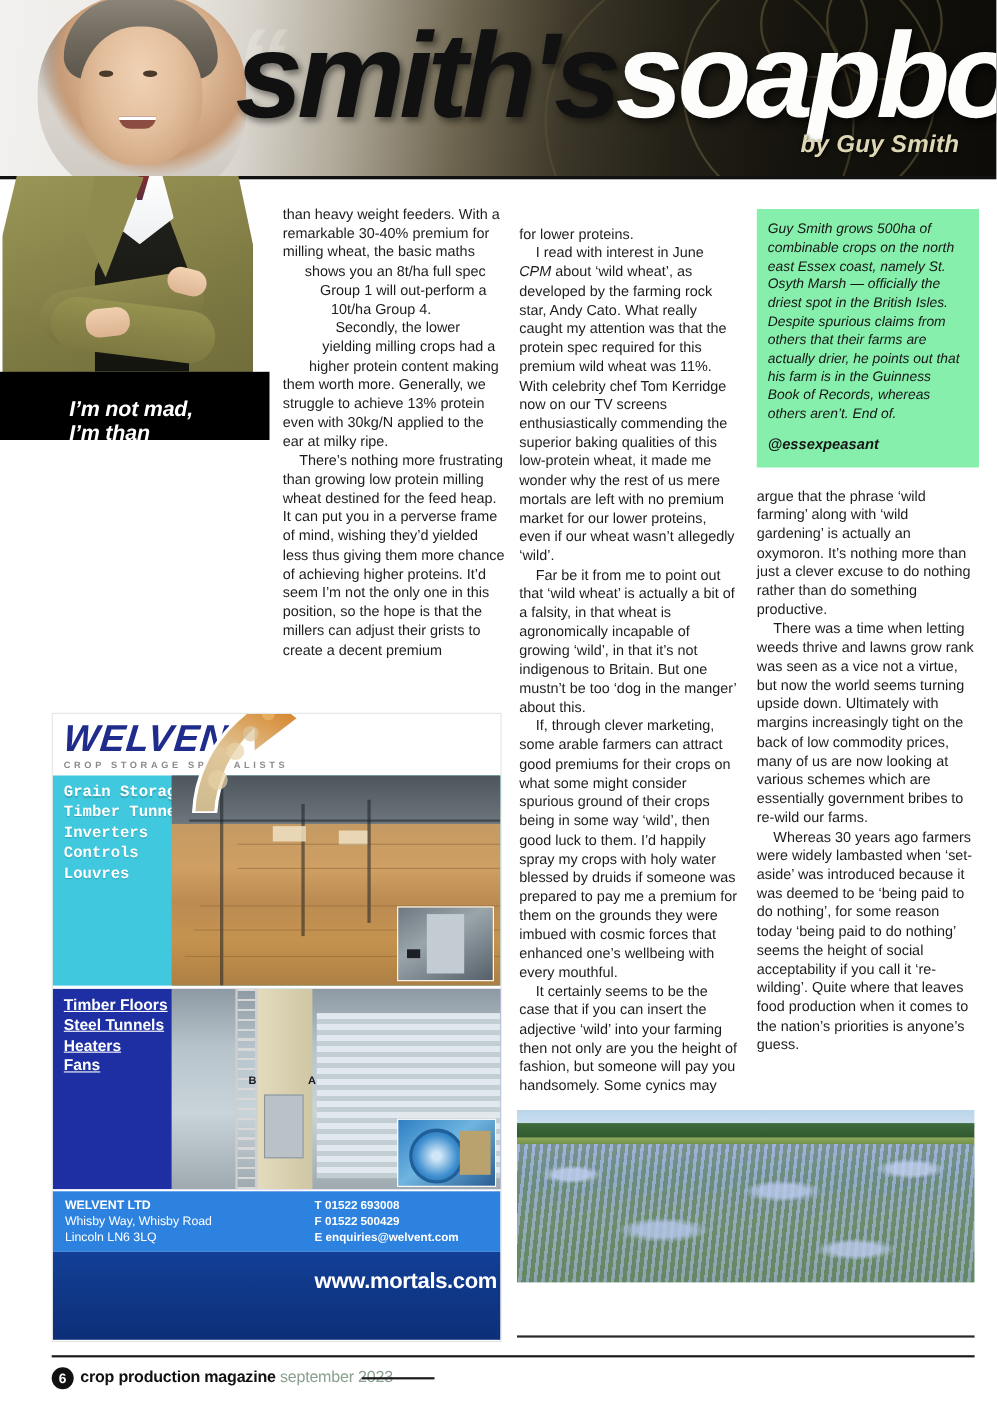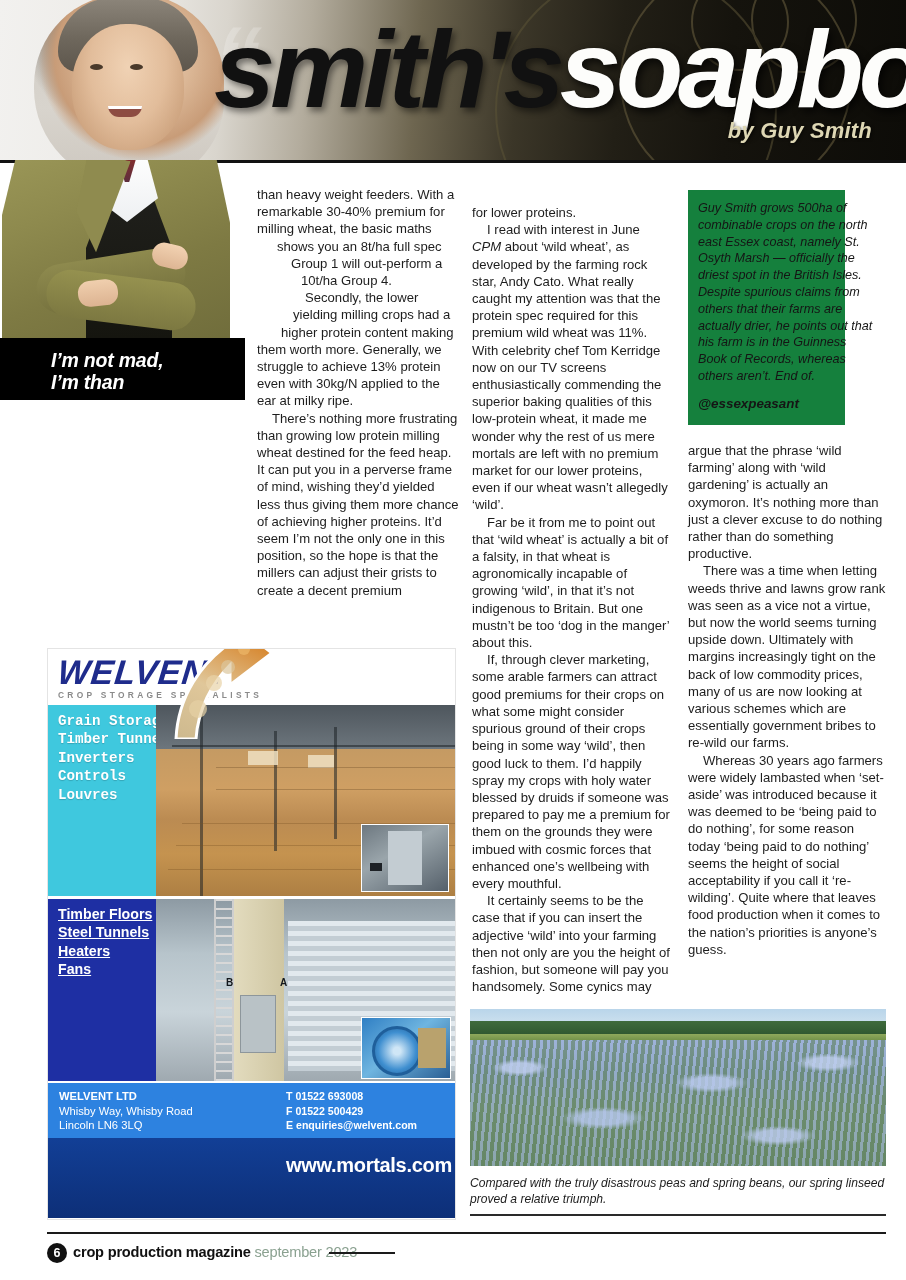--- a/index.html
+++ b/index.html
@@ -120,21 +120,21 @@
     background:linear-gradient(180deg,#f2d2b2,#ddb593);border-radius:12px;
     transform:rotate(14deg);
   }
 
   
   .headline{
     position:absolute;left:0;top:338px;width:245px;height:62px;
     background:#000;
   }
   .headline h1{
-    margin:4px;position:absolute;left:47px;top:8px;
+    margin:16px;position:absolute;left:47px;top:8px;
     color:#fff;font-size:19.5px;line-height:21.5px;
     font-style:italic;font-weight:700;letter-spacing:-.2px;
   }
 
   
   .col{
     position:absolute;
     font-size:13.1px;line-height:17.2px;color:#1d1d1d;
     text-align:left;
   }
@@ -153,22 +153,22 @@
   
   #col2 .ind1{text-indent:0;padding-left:20px;}
   #col2 .ind2{text-indent:0;padding-left:34px;}
   #col2 .ind3{text-indent:0;padding-left:44px;}
   #col2 .ind4{text-indent:0;padding-left:48px;}
   #col2 .ind5{text-indent:0;padding-left:36px;}
   #col2 .ind6{text-indent:0;padding-left:24px;}
 
   
   .biobox{
-    position:absolute;left:688px;top:190px;width:157px;height:235px;
-    background:#15803d;
+    position:absolute;left:688px;top:190px;width:202px;height:235px;
+    background:#86efac;
   }
   .biobox .inner{
     position:absolute;left:10px;top:10px;width:175px;
     font-style:italic;font-size:12.6px;line-height:16.8px;color:#151515;
   }
   .biobox .handle{
     margin-top:9px;font-weight:700;font-style:italic;font-size:13.4px;
   }
 
   
@@ -488,21 +488,20 @@
     </svg>
   </div>
 
   <div class="linseed">
     <div class="sky"></div>
     <div class="trees"></div>
     <div class="strip"></div>
     <div class="field"></div>
   </div>
 
-  <div class="caption">Compared with the truly disastrous peas and spring beans, our spring linseed proved a relative triumph.</div>
   <div class="cap-rule"></div>
 
   <div class="foot-rule"></div>
   <div class="footer">
     <div class="num">6</div>
     <div class="mag">
       <span>crop production magazine</span>
       <span class="mon">september 2023</span>
     </div>
     <div class="tail"></div>

